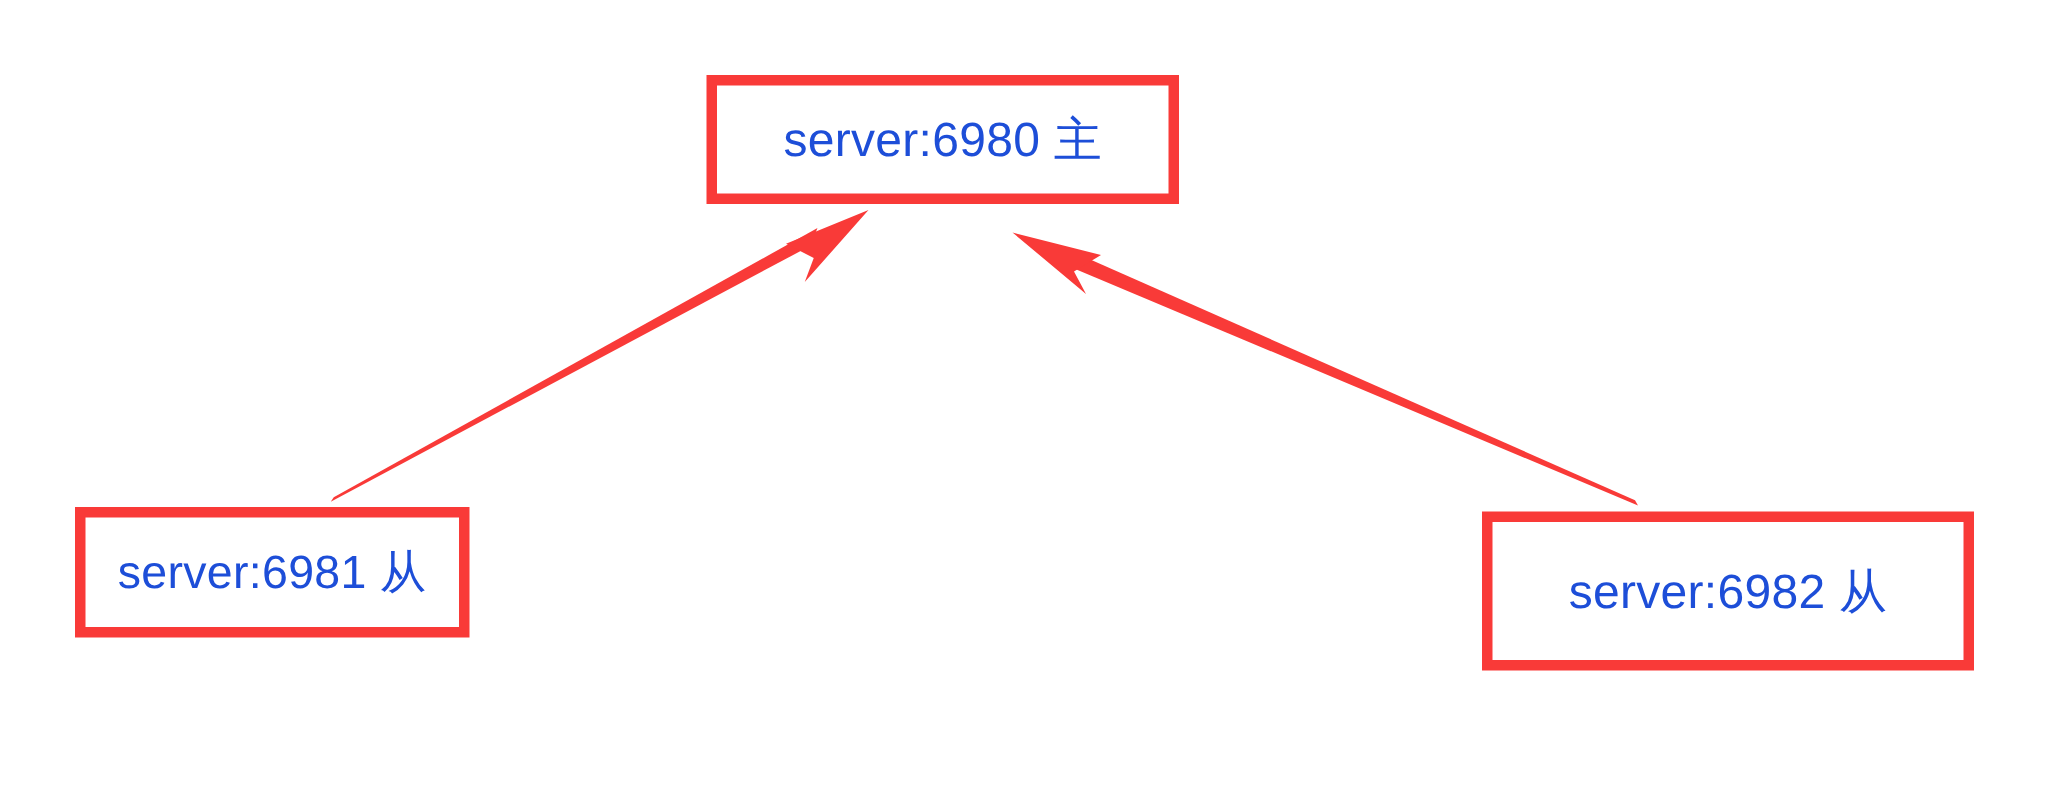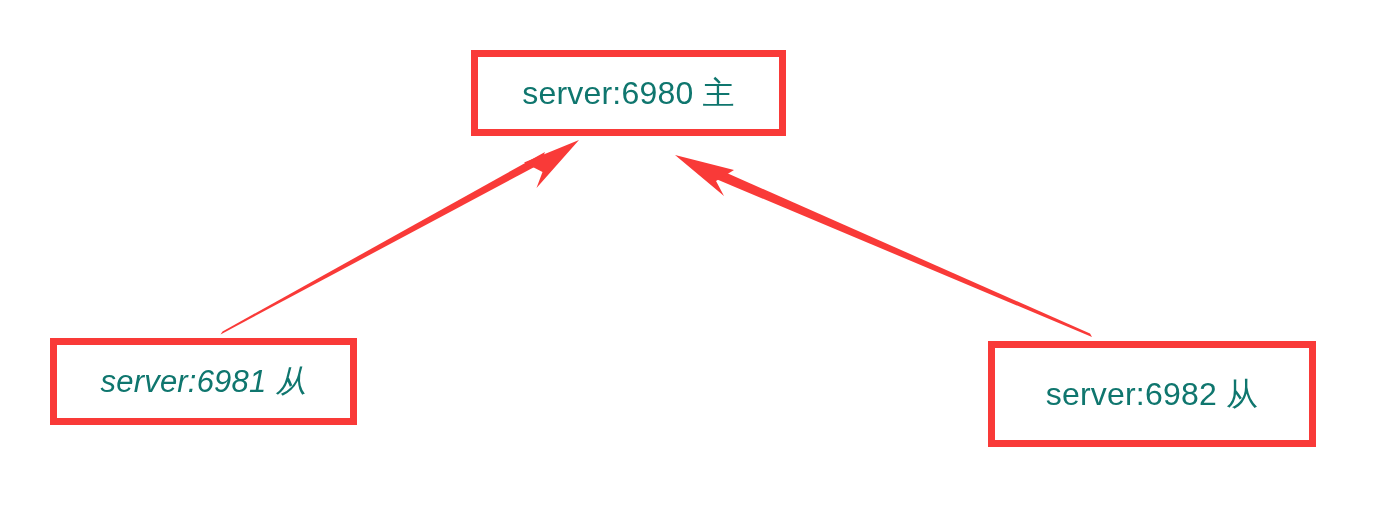--- a/index.html
+++ b/index.html
@@ -18,39 +18,38 @@
   .node {
     position: absolute;
     box-sizing: border-box;
     border: 7px solid #f93a38;
     background: #ffffff;
     display: flex;
     align-items: center;
     justify-content: center;
   }
   .node-label {
-    color: #0f766e;
+    color: #1d4ed8;
     font-size: 32px;
     font-weight: 400;
     line-height: 1;
     white-space: nowrap;
     letter-spacing: 0.2px;
   }
   #node-master {
     left: 471px;
     top: 50px;
     width: 315px;
     height: 86px;
   }
   #node-slave-1 {
     left: 50px;
     top: 338px;
-    width: 307px;
+    width: 263px;
     height: 87px;
-    font-style: italic;
   }
   #node-slave-1 .node-label {
     font-size: 31px;
   }
   #node-slave-2 {
     left: 988px;
     top: 341px;
     width: 328px;
     height: 106px;
   }

